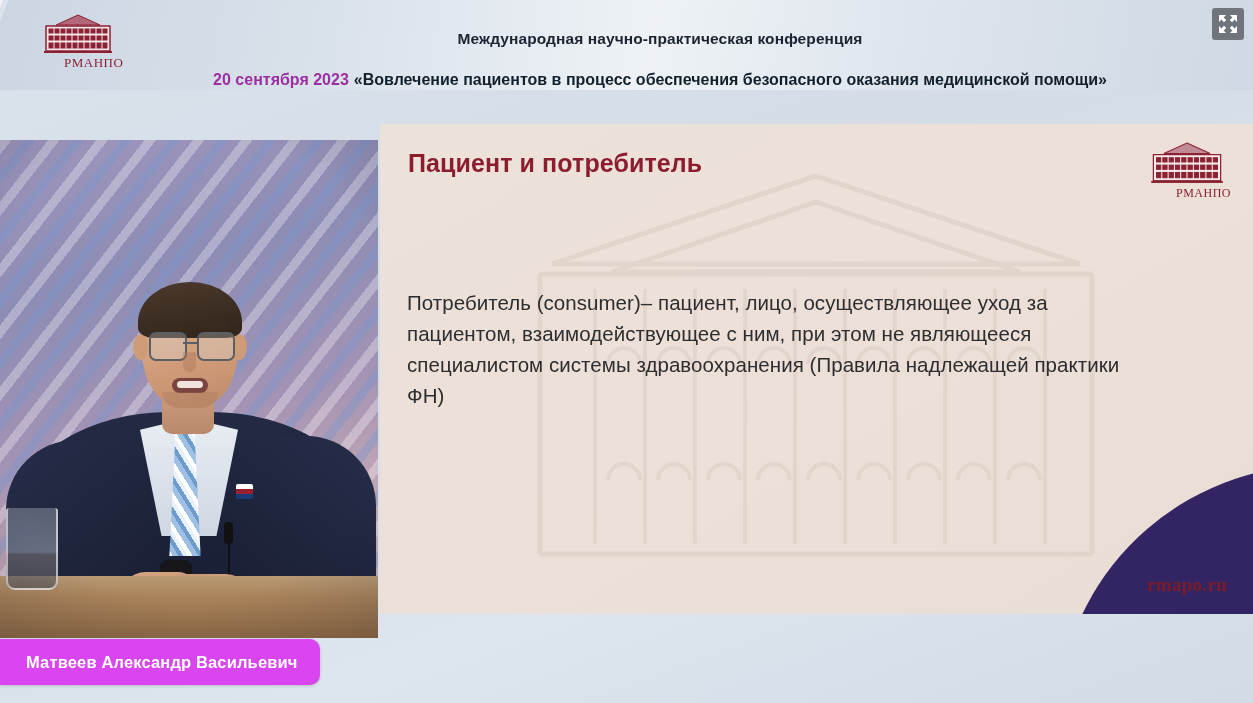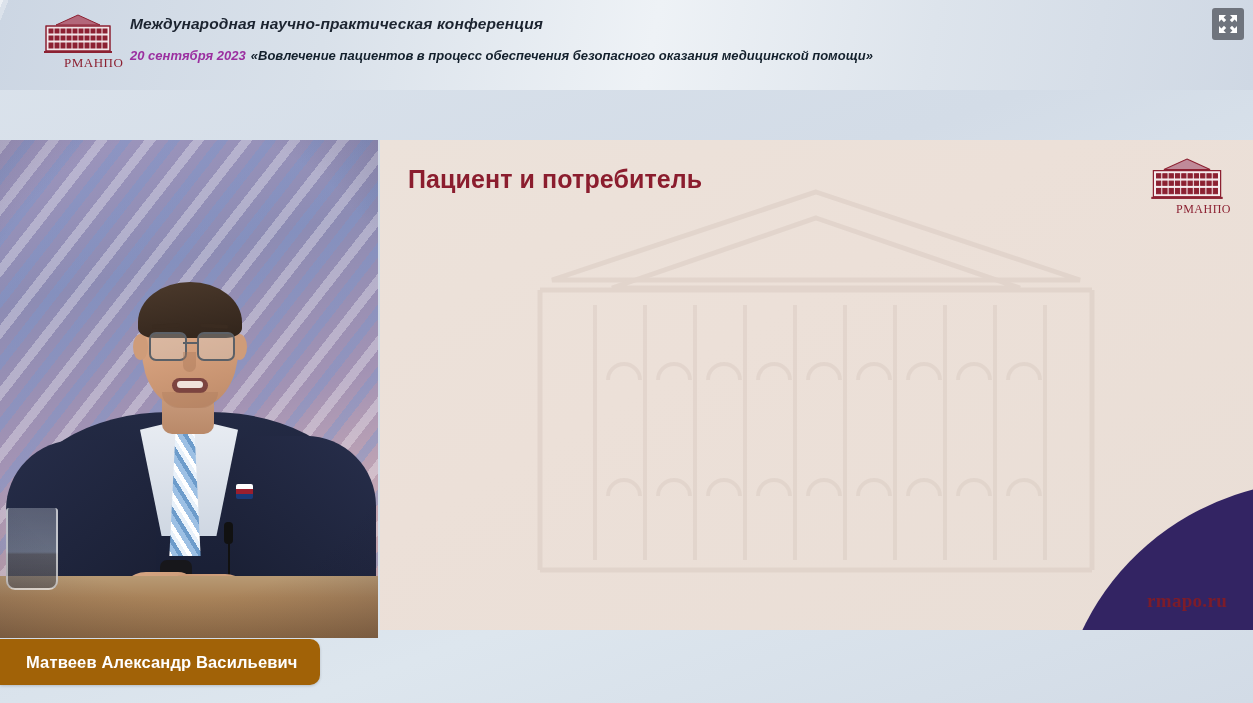--- a/index.html
+++ b/index.html
@@ -36,30 +36,29 @@
   .rmanpo-logo .bldg{display:block;}
   .rmanpo-logo .wordmark{
     font-family:"Liberation Serif", serif;
     color:#8c2132;letter-spacing:.5px;line-height:1;margin-left:32px;
   }
 
   #header-logo{left:32px;top:14px;}
   #header-logo .wordmark{font-size:13px;margin-top:2px;}
 
   #header-text{
-    position:absolute;left:130px;top:14px;width:1060px;
-    text-align:left;
-    font-style:italic;
+    position:absolute;left:130px;top:29px;width:1060px;
+    text-align:center;
   }
   #conf-line1{
     font-size:15.5px;font-weight:700;color:#1c2430;line-height:20px;
     letter-spacing:.1px;
   }
   #conf-line2{
-    margin-top:11px;font-size:13px;font-weight:700;line-height:22px;
+    margin-top:20px;font-size:16px;font-weight:700;line-height:22px;
     color:#13202c;white-space:nowrap;
   }
   #conf-date{color:#9b2fa0;margin-right:5px;}
 
   #fullscreen-btn{
     position:absolute;right:9px;top:8px;width:32px;height:32px;
     background:#6f747d;border-radius:3px;cursor:pointer;
     display:flex;align-items:center;justify-content:center;
   }
 
@@ -150,33 +149,33 @@
   #sp-watch{left:242px;top:438px;width:28px;height:32px;background:#14161d;border-radius:6px;}
   #sp-cuffL{left:100px;top:452px;width:34px;height:28px;background:#e6ebf1;border-radius:6px;transform:rotate(-12deg);}
   #sp-pin{left:236px;top:344px;width:17px;height:15px;
     background:linear-gradient(180deg,#ffffff 0 33%,#9a1f2e 33% 66%,#1a3a78 66% 100%);border-radius:2px;}
   #sp-mic{left:224px;top:382px;width:9px;height:22px;background:#111;border-radius:4px;}
   #sp-miccord{left:228px;top:400px;width:2px;height:46px;background:#111;}
 
   
   #speaker-badge{
     position:absolute;left:0;top:639px;height:46px;
-    background:#a16207;border-radius:0 10px 10px 0;
+    background:#d946ef;border-radius:0 10px 10px 0;
     display:flex;align-items:center;
     padding:0 22px 0 26px;
     box-shadow:0 1px 3px rgba(0,0,0,.18);
     cursor:pointer;
   }
   #speaker-badge span{
     color:#fff;font-size:16.5px;font-weight:700;letter-spacing:.15px;white-space:nowrap;
   }
 
   
   #slide{
-    position:absolute;left:380px;top:140px;width:873px;height:490px;
+    position:absolute;left:380px;top:124px;width:873px;height:490px;
     background:linear-gradient(150deg,#ece2da 0%,#ece0d8 40%,#e9ded6 100%);
     overflow:hidden;
   }
   #slide-watermark{
     position:absolute;left:0;top:0;width:873px;height:490px;opacity:.40;
   }
   #slide-corner{
     position:absolute;right:-50px;bottom:-120px;width:260px;height:250px;
     background:#332463;border-radius:100% 0 0 0;
     transform:rotate(-8deg);
@@ -381,16 +380,17 @@
           <rect x="55" y="29" width="4" height="5"></rect>
             <rect x="61" y="29" width="4" height="5"></rect>
         </g>
         <rect x="2" y="37" width="68" height="2" fill="#8c2132" stroke="none"></rect>
       </g>
     </svg>
     <div class="wordmark">РМАНПО</div>
   </div>
 
   <div id="slide-body">
+    <p class="slide-para">Потребитель (consumer)– пациент, лицо, осуществляющее уход за пациентом, взаимодействующее с ним, при этом не являющееся специалистом системы здравоохранения (Правила надлежащей практики ФН)</p>
   </div>
 
   <div id="slide-url">rmapo.ru</div>
 </div>
 
 </body></html>

